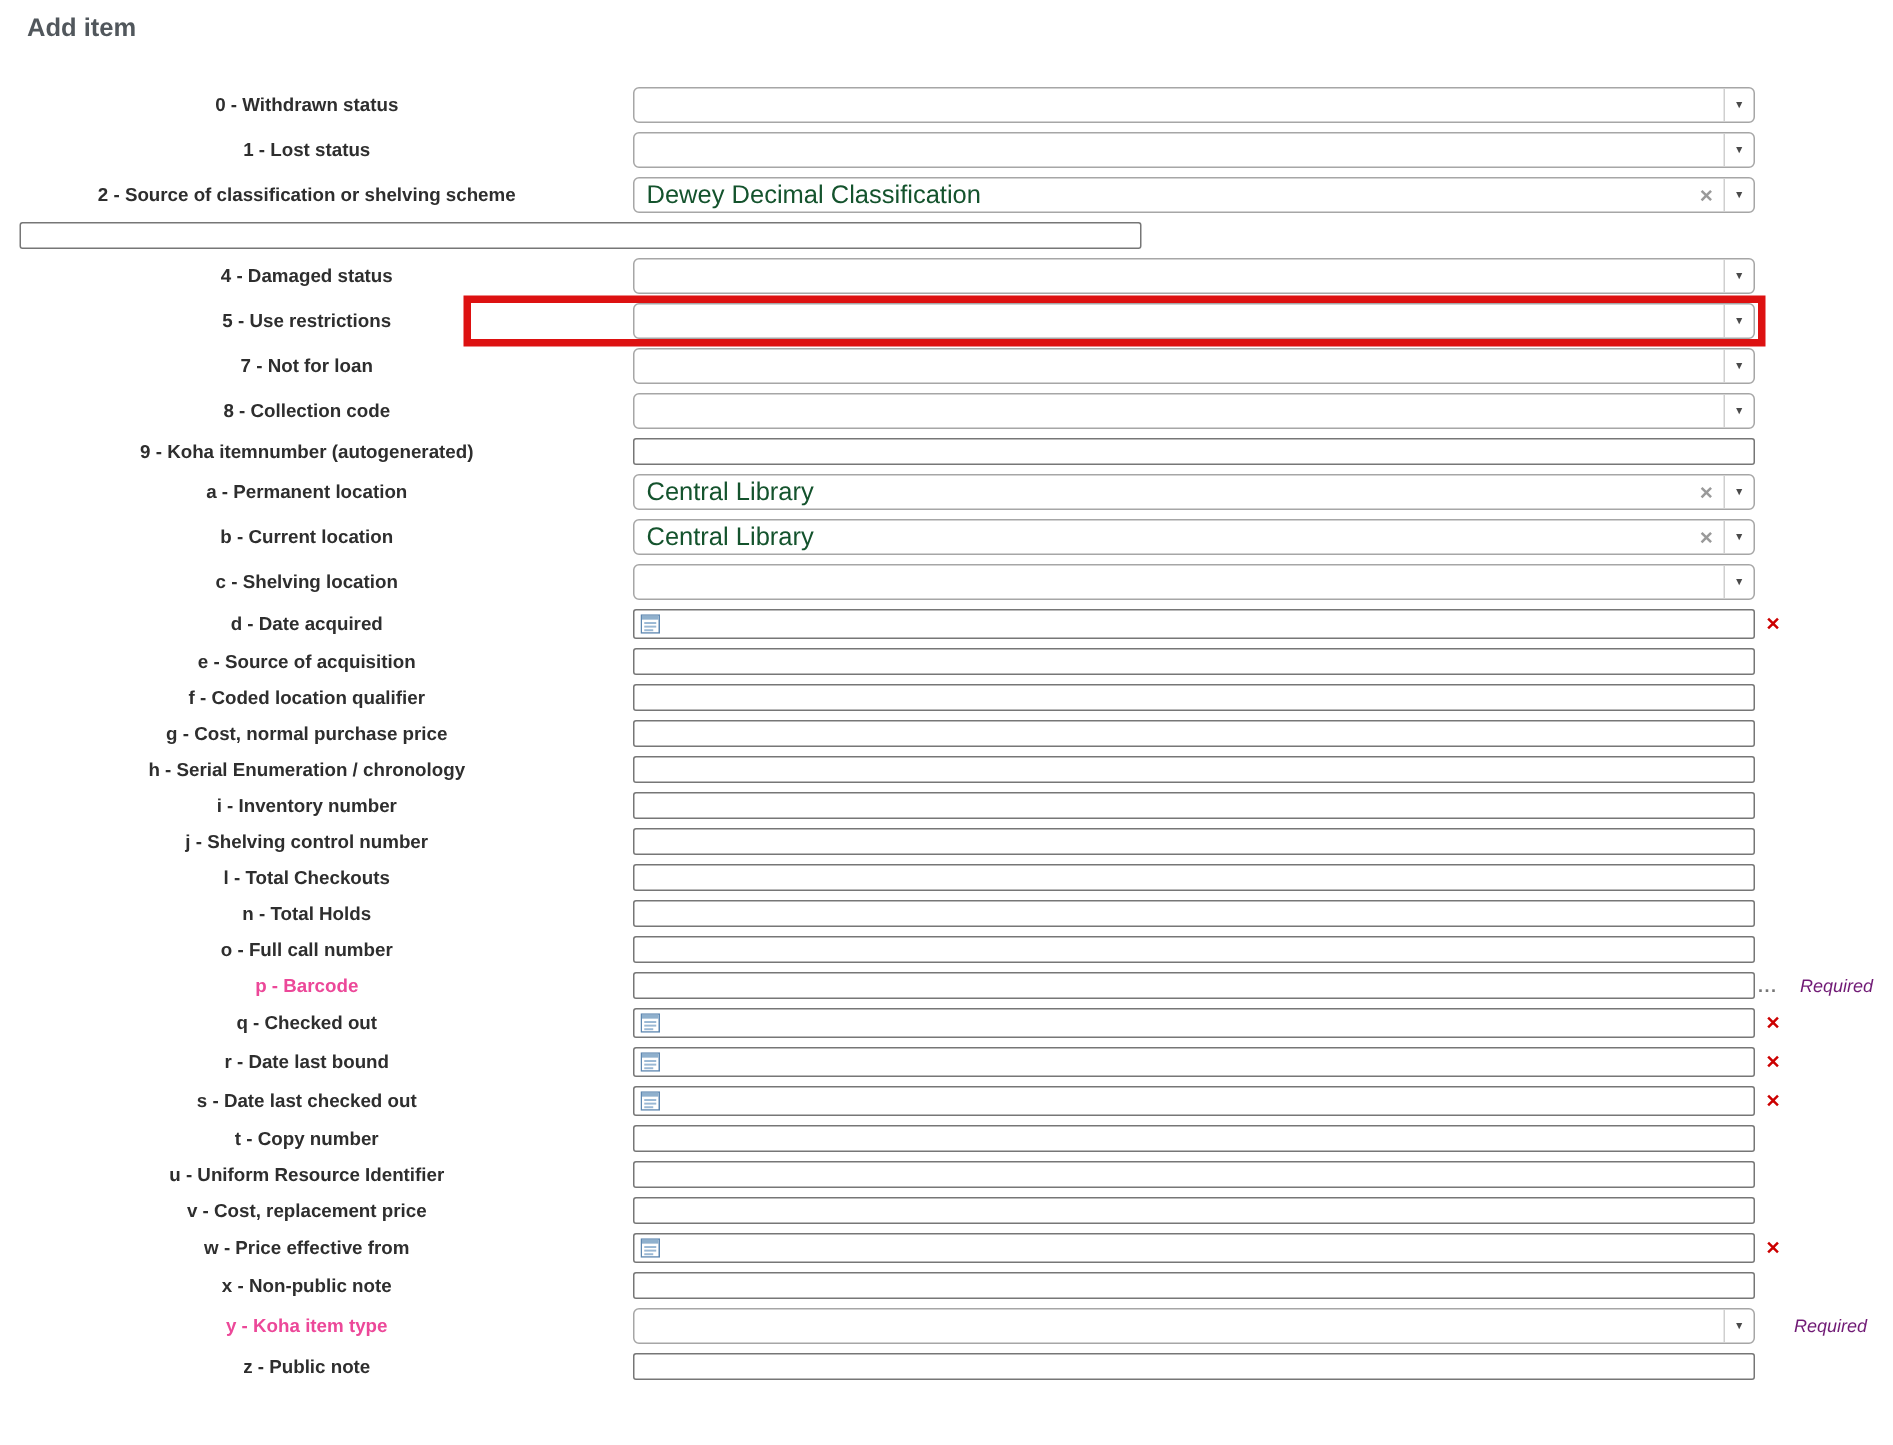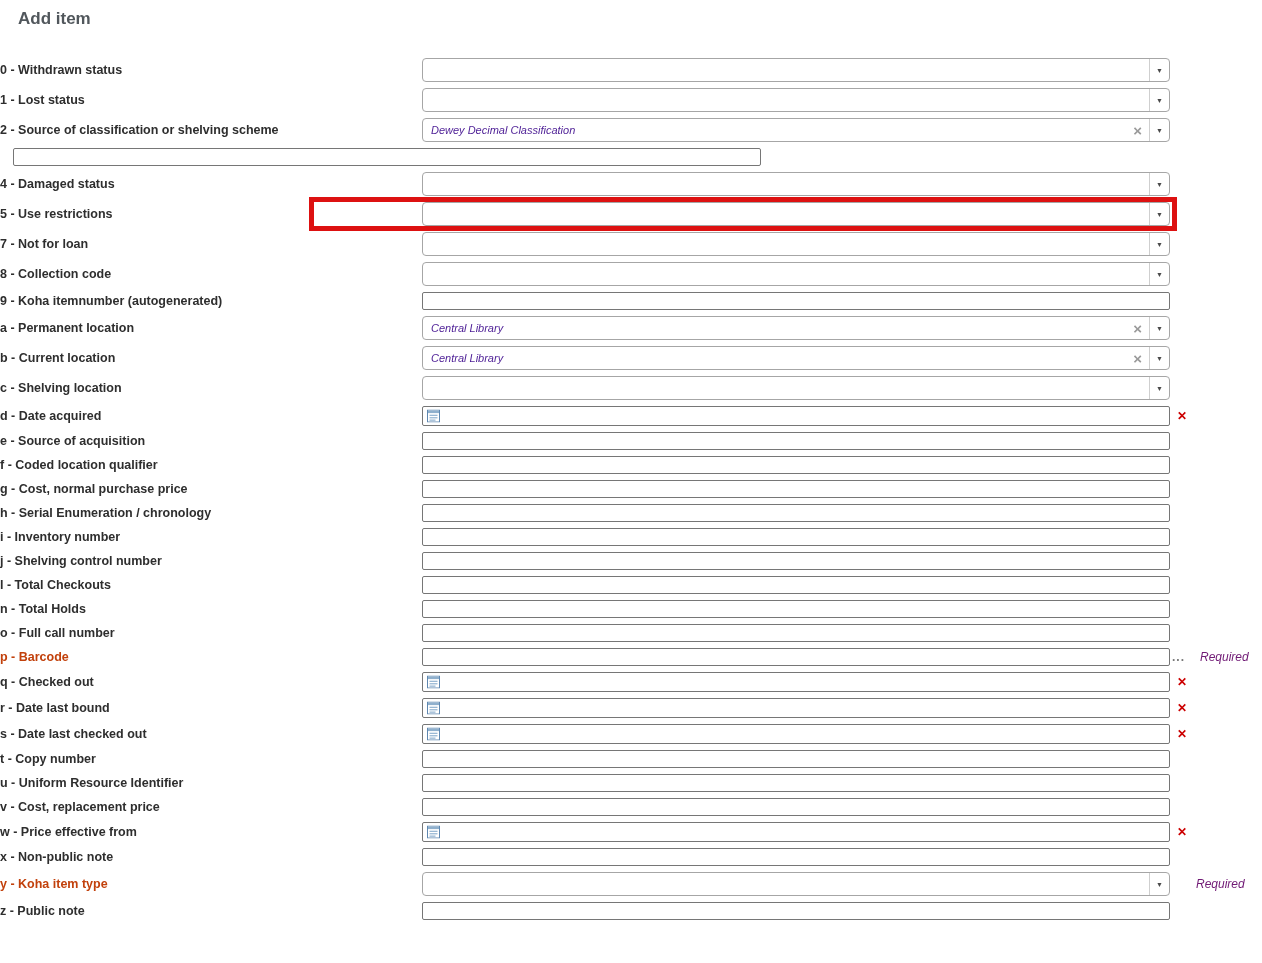--- a/index.html
+++ b/index.html
@@ -28,50 +28,49 @@
     top: -2px;
     bottom: -2px;
     border: 5px solid #dd1111;
     pointer-events: none;
     z-index: 3;
   }
 
   .flabel {
     width: 409px;
     flex: none;
-    text-align: left;
+    text-align: center;
     font-size: 12.5px;
     font-weight: bold;
     color: #2e2e2e;
     white-space: nowrap;
   }
-  .flabel.red { color: #c2410c; }
+  .flabel.red { color: #ec4899; }
 
   .control { margin-left: 13px; width: 748px; flex: none; display: flex; align-items: center; position: relative; }
 
   
   .sel {
     width: 100%;
     height: 24px;
     background: #fff;
     border: 1px solid #a6a6a6;
     border-radius: 4px;
     display: flex;
     align-items: center;
     cursor: pointer;
     overflow: hidden;
   }
   .sel .val {
     flex: 1;
     padding-left: 8px;
-    font-size: 11px;
-    color: #4c1d95;
+    font-size: 17px;
+    color: #14532d;
     white-space: nowrap;
     overflow: hidden;
-    font-style: italic;
   }
   .sel .clear {
     color: #9a9a9a;
     font-size: 15px;
     line-height: 1;
     margin-right: 7px;
     font-weight: bold;
   }
   .sel .arrow {
     width: 20px;

